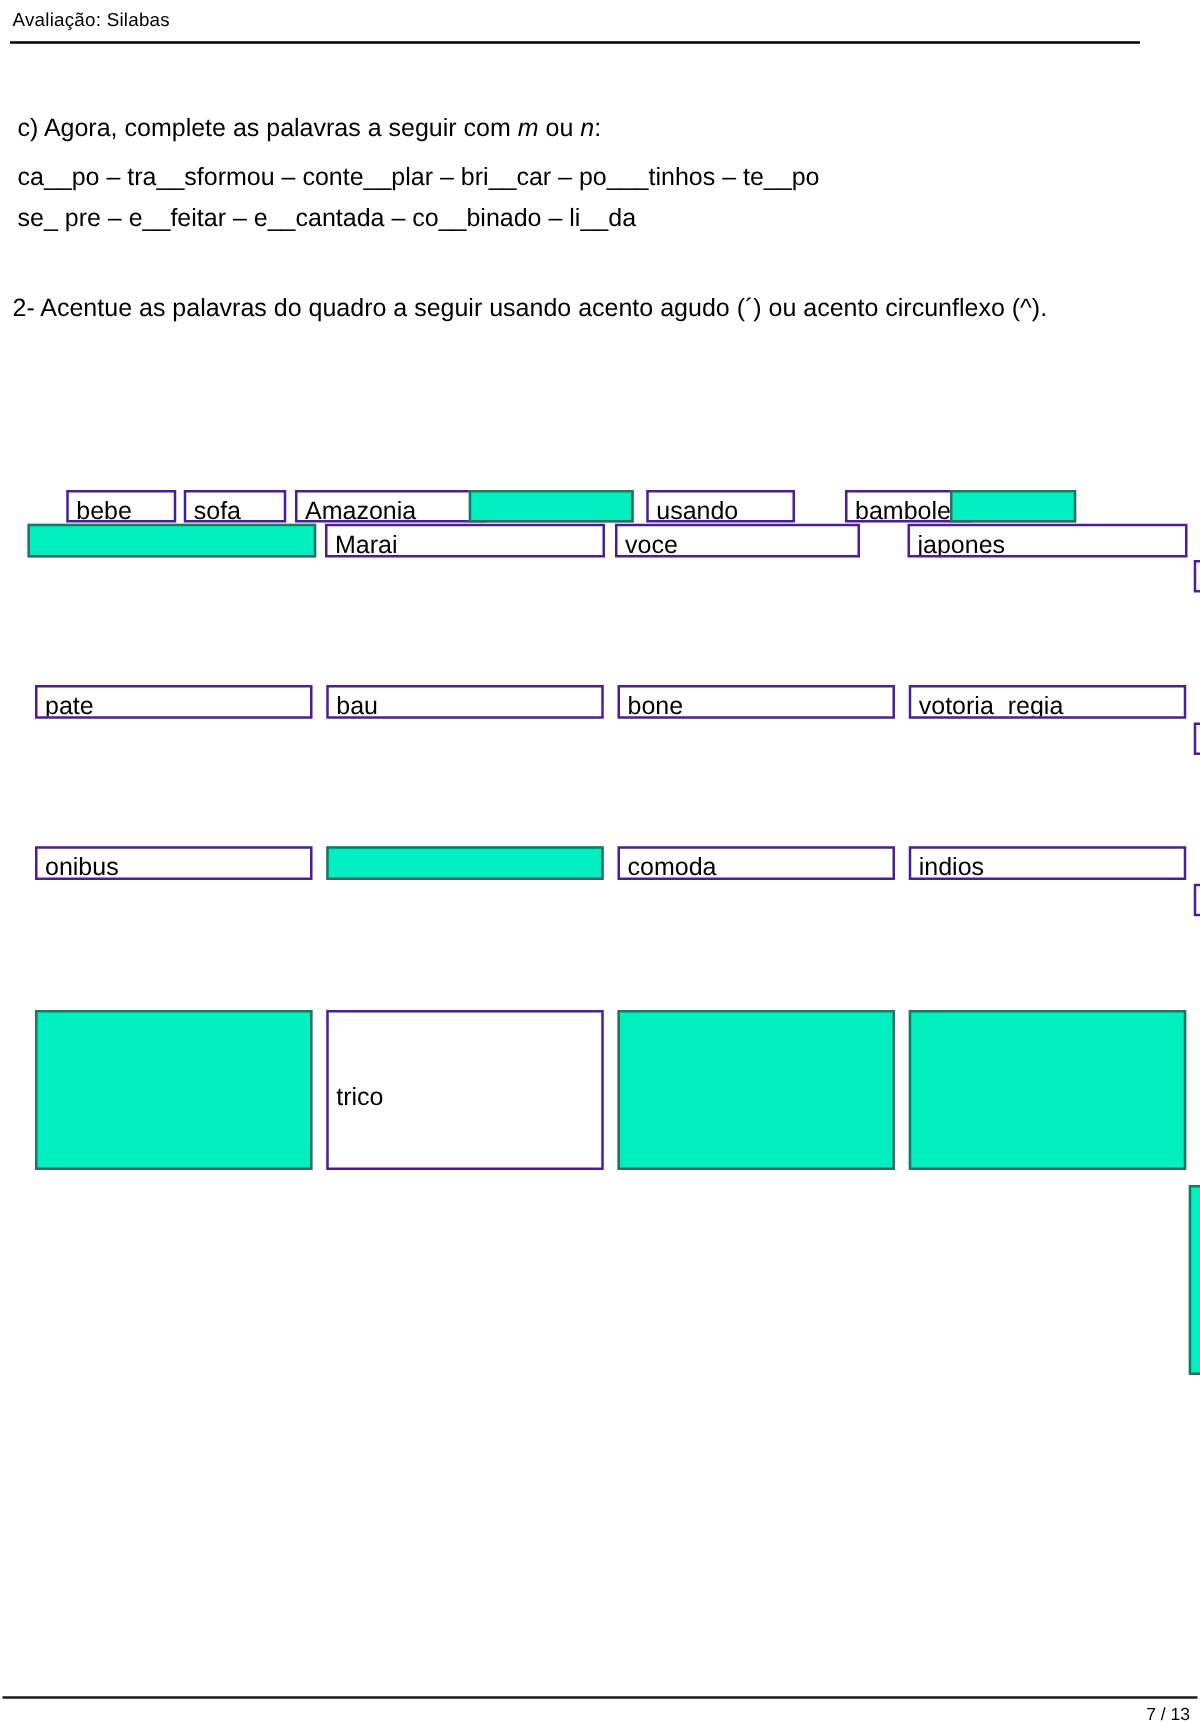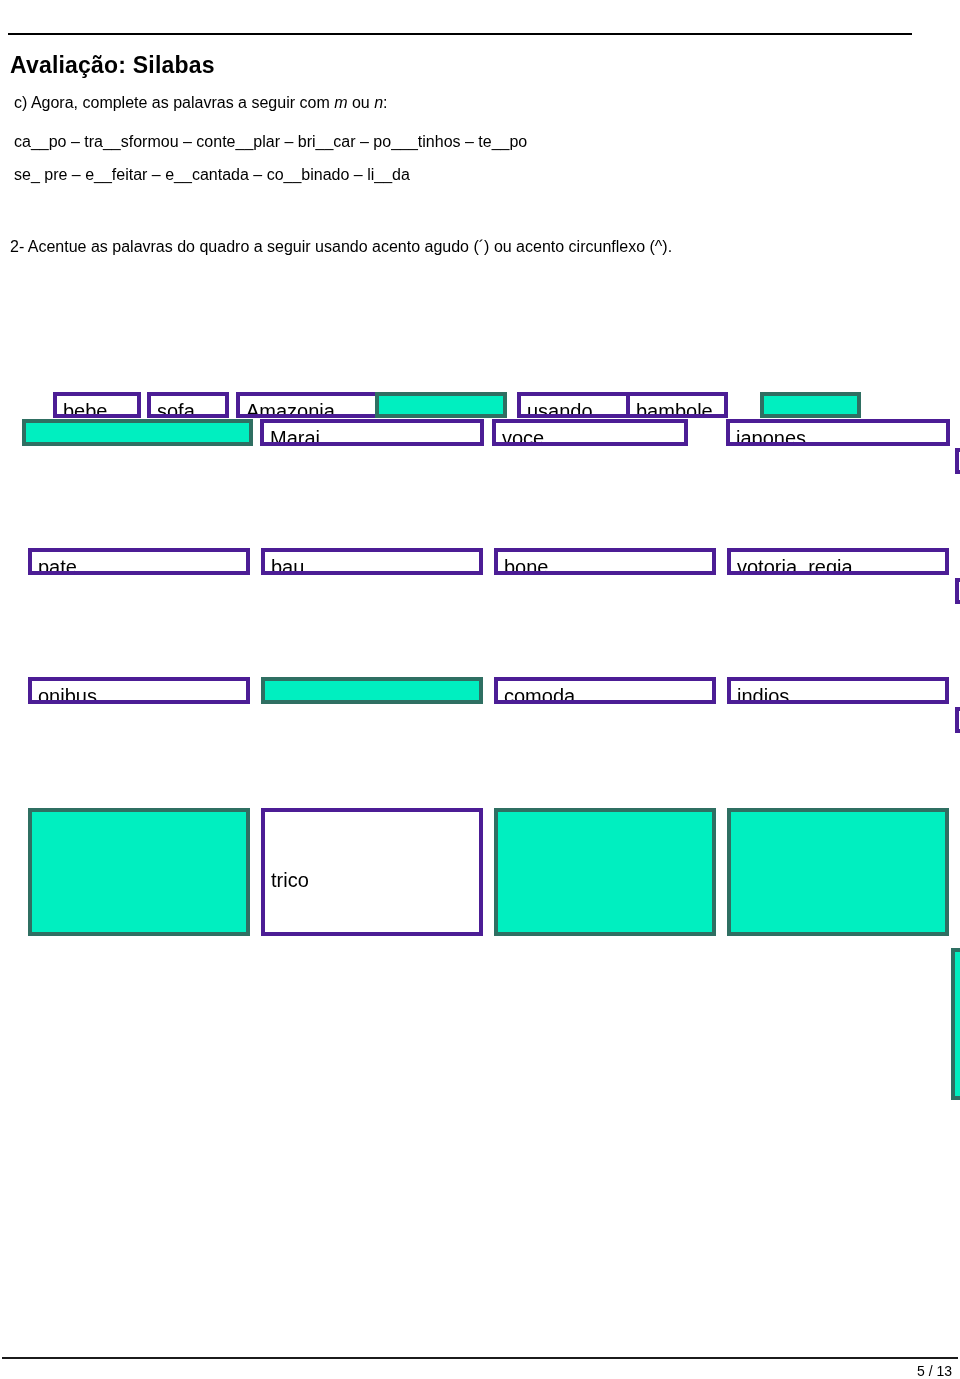--- a/index.html
+++ b/index.html
@@ -23,52 +23,51 @@
     position: absolute;
     left: 0;
     top: 0;
     width: 960px;
     height: 40px;
   }
   #doc-title {
     position: absolute;
     left: 10px;
     top: 8px;
-    font-size: 23px;
-    font-weight: bold;
+    font-size: 15px;
+    font-weight: normal;
     letter-spacing: 0.2px;
     white-space: nowrap;
-    margin-top: 44px;
   }
   #header-rule {
     position: absolute;
     left: 8px;
     top: 33px;
     width: 904px;
     height: 0;
     border-top: 2px solid #000000;
   }
 
   
   .prose {
     position: absolute;
-    font-size: 16px;
+    font-size: 20px;
     line-height: 30px;
     white-space: nowrap;
   }
   #q1c-prompt  { left: 14px; top: 88px; }
   #q1c-line1   { left: 14px; top: 127px; }
   #q1c-line2   { left: 14px; top: 160px; }
   #q2-prompt   { left: 10px; top: 232px; }
   .it { font-style: italic; }
 
   
   .wordbox {
     position: absolute;
-    border: 4px solid #4c1d95;
+    border: 2px solid #4c1d95;
     background: #ffffff;
     font-size: 20px;
     line-height: 1;
     padding: 5px 0 0 6px;
     overflow: hidden;
     white-space: nowrap;
   }
   .wordbox.filled {
     background: #00efc0;
     border-color: #2f6f62;
@@ -121,21 +120,21 @@
 <div class="prose" id="q1c-line2">se_ pre – e__feitar – e__cantada – co__binado – li__da</div>
 
 <div class="prose" id="q2-prompt">2- Acentue as palavras do quadro a seguir usando acento agudo (´) ou acento circunflexo (^).</div>
 
 <div id="word-grid">
     <div class="wordbox" style="left: 53px; top: 392px; width: 88px; height: 26px;">bebe</div>
     <div class="wordbox" style="left: 147px; top: 392px; width: 82px; height: 26px;">sofa</div>
     <div class="wordbox" style="left: 236px; top: 392px; width: 153px; height: 26px;">Amazonia</div>
     <div class="wordbox filled" style="left: 375px; top: 392px; width: 132px; height: 26px;"></div>
     <div class="wordbox" style="left: 517px; top: 392px; width: 119px; height: 26px;">usando</div>
-    <div class="wordbox" style="left: 626px; top: 392px; width: 102px; height: 26px;">bambole</div>
+    <div class="wordbox" style="left: 676px; top: 392px; width: 102px; height: 26px;">bambole</div>
     <div class="wordbox filled" style="left: 760px; top: 392px; width: 101px; height: 26px;"></div>
     <div class="wordbox filled" style="left: 22px; top: 419px; width: 231px; height: 27px;"></div>
     <div class="wordbox" style="left: 260px; top: 419px; width: 224px; height: 27px;">Marai</div>
     <div class="wordbox" style="left: 492px; top: 419px; width: 196px; height: 27px;">voce</div>
     <div class="wordbox" style="left: 726px; top: 419px; width: 224px; height: 27px;">japones</div>
     <div class="wordbox" style="left: 955px; top: 448px; width: 30px; height: 26px;"></div>
     <div class="wordbox" style="left: 28px; top: 548px; width: 222px; height: 27px;">pate</div>
     <div class="wordbox" style="left: 261px; top: 548px; width: 222px; height: 27px;">bau</div>
     <div class="wordbox" style="left: 494px; top: 548px; width: 222px; height: 27px;">bone</div>
     <div class="wordbox" style="left: 727px; top: 548px; width: 222px; height: 27px;">votoria_regia</div>
@@ -149,14 +148,14 @@
     <div class="wordbox tall" style="left: 261px; top: 808px; width: 222px; height: 128px;">
       <span class="tall-label">trico</span>
     </div>
     <div class="wordbox filled tall" style="left: 494px; top: 808px; width: 222px; height: 128px;"></div>
     <div class="wordbox filled tall" style="left: 727px; top: 808px; width: 222px; height: 128px;"></div>
     <div class="wordbox filled tall" style="left: 951px; top: 948px; width: 30px; height: 152px;"></div>
   </div>
 
 <div id="page-footer">
   <div id="footer-rule"></div>
-  <div id="page-number">5 / 13</div>
+  <div id="page-number">7 / 13</div>
 </div>
 
 </body></html>

